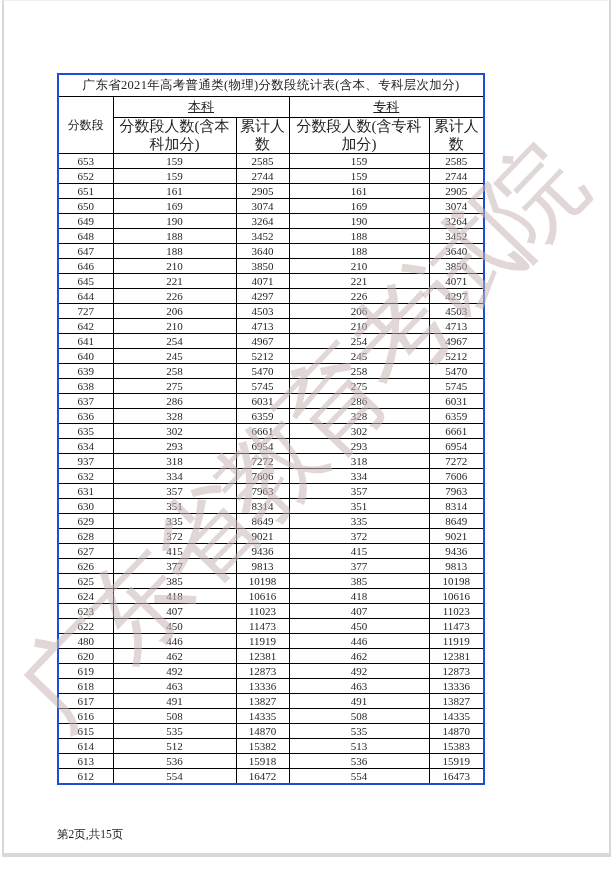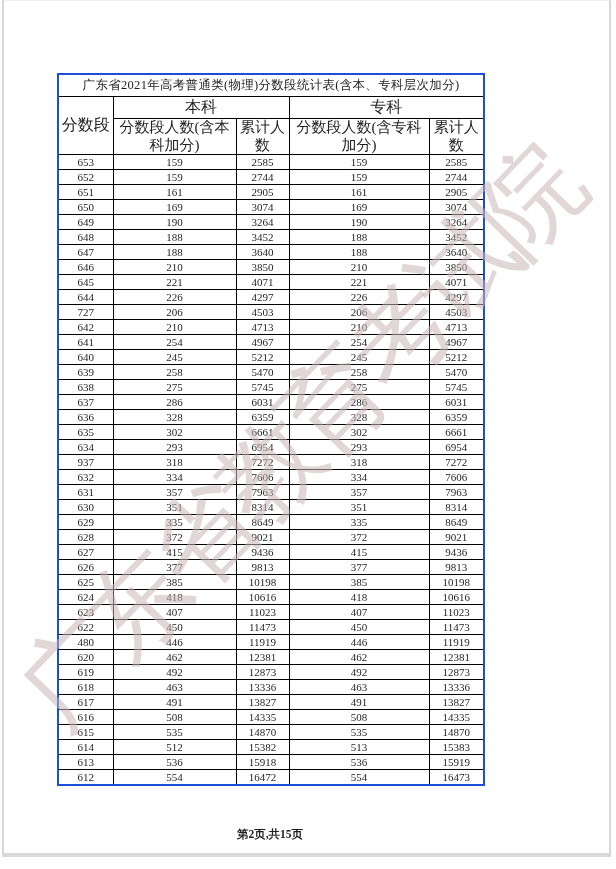--- a/index.html
+++ b/index.html
@@ -47,35 +47,34 @@
     font-weight:normal;
     padding:0;
     vertical-align:middle;
     white-space:normal;
   }
   .title-cell {
     height:21px;
     font-size:12.5px;
     letter-spacing:0.3px;
   }
-  .group-cell { height:20px; font-size:16px; }
-  .band-head  { font-size:16px; }
+  .group-cell { height:20px; font-size:13px;text-decoration:underline; }
+  .band-head  { font-size:12px; }
   .sub-cell   { height:26px; font-size:15px; line-height:1.18; padding:0 3px; }
   .score-table tbody td {
     height:14px;
     font-size:11px;
     line-height:14px;
   }
   .footer {
     position:absolute; left:57px; top:827px;
     width:426px;
-    text-align:center;
+    text-align:left;
     font-size:11.5px;
     z-index:2;
-    font-weight:bold;
   }
 </style>
 </head>
 <body>
 
 <div class="sheet"></div>
 
 <div class="watermark">广东省教育考试院</div>
 
 <table class="score-table">

